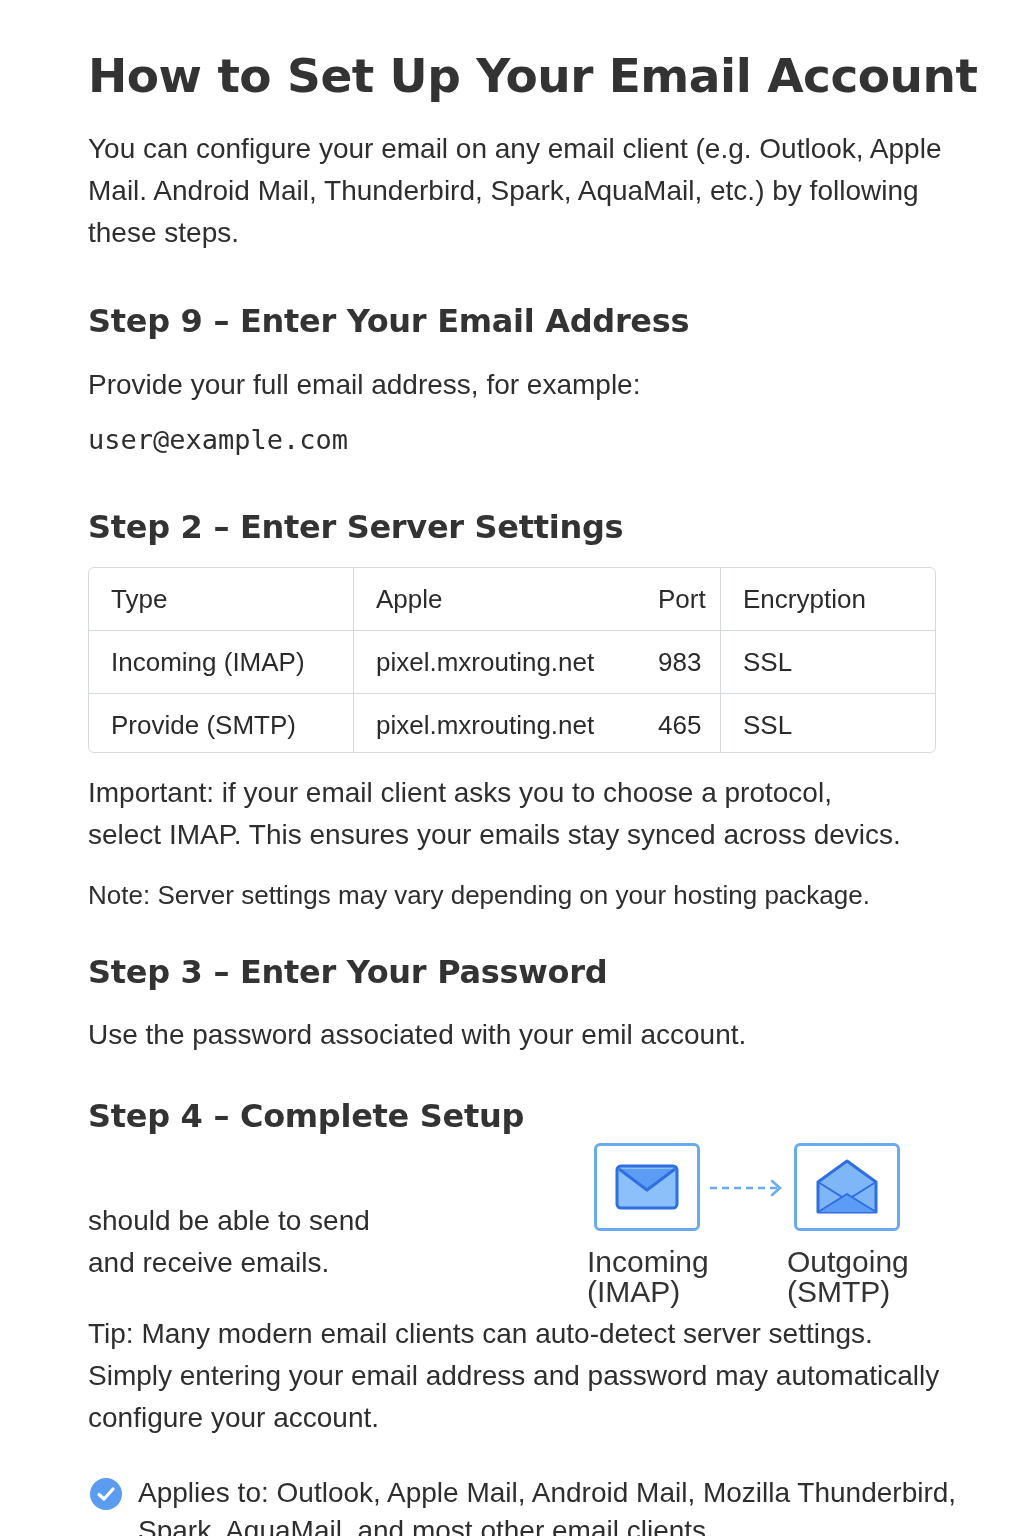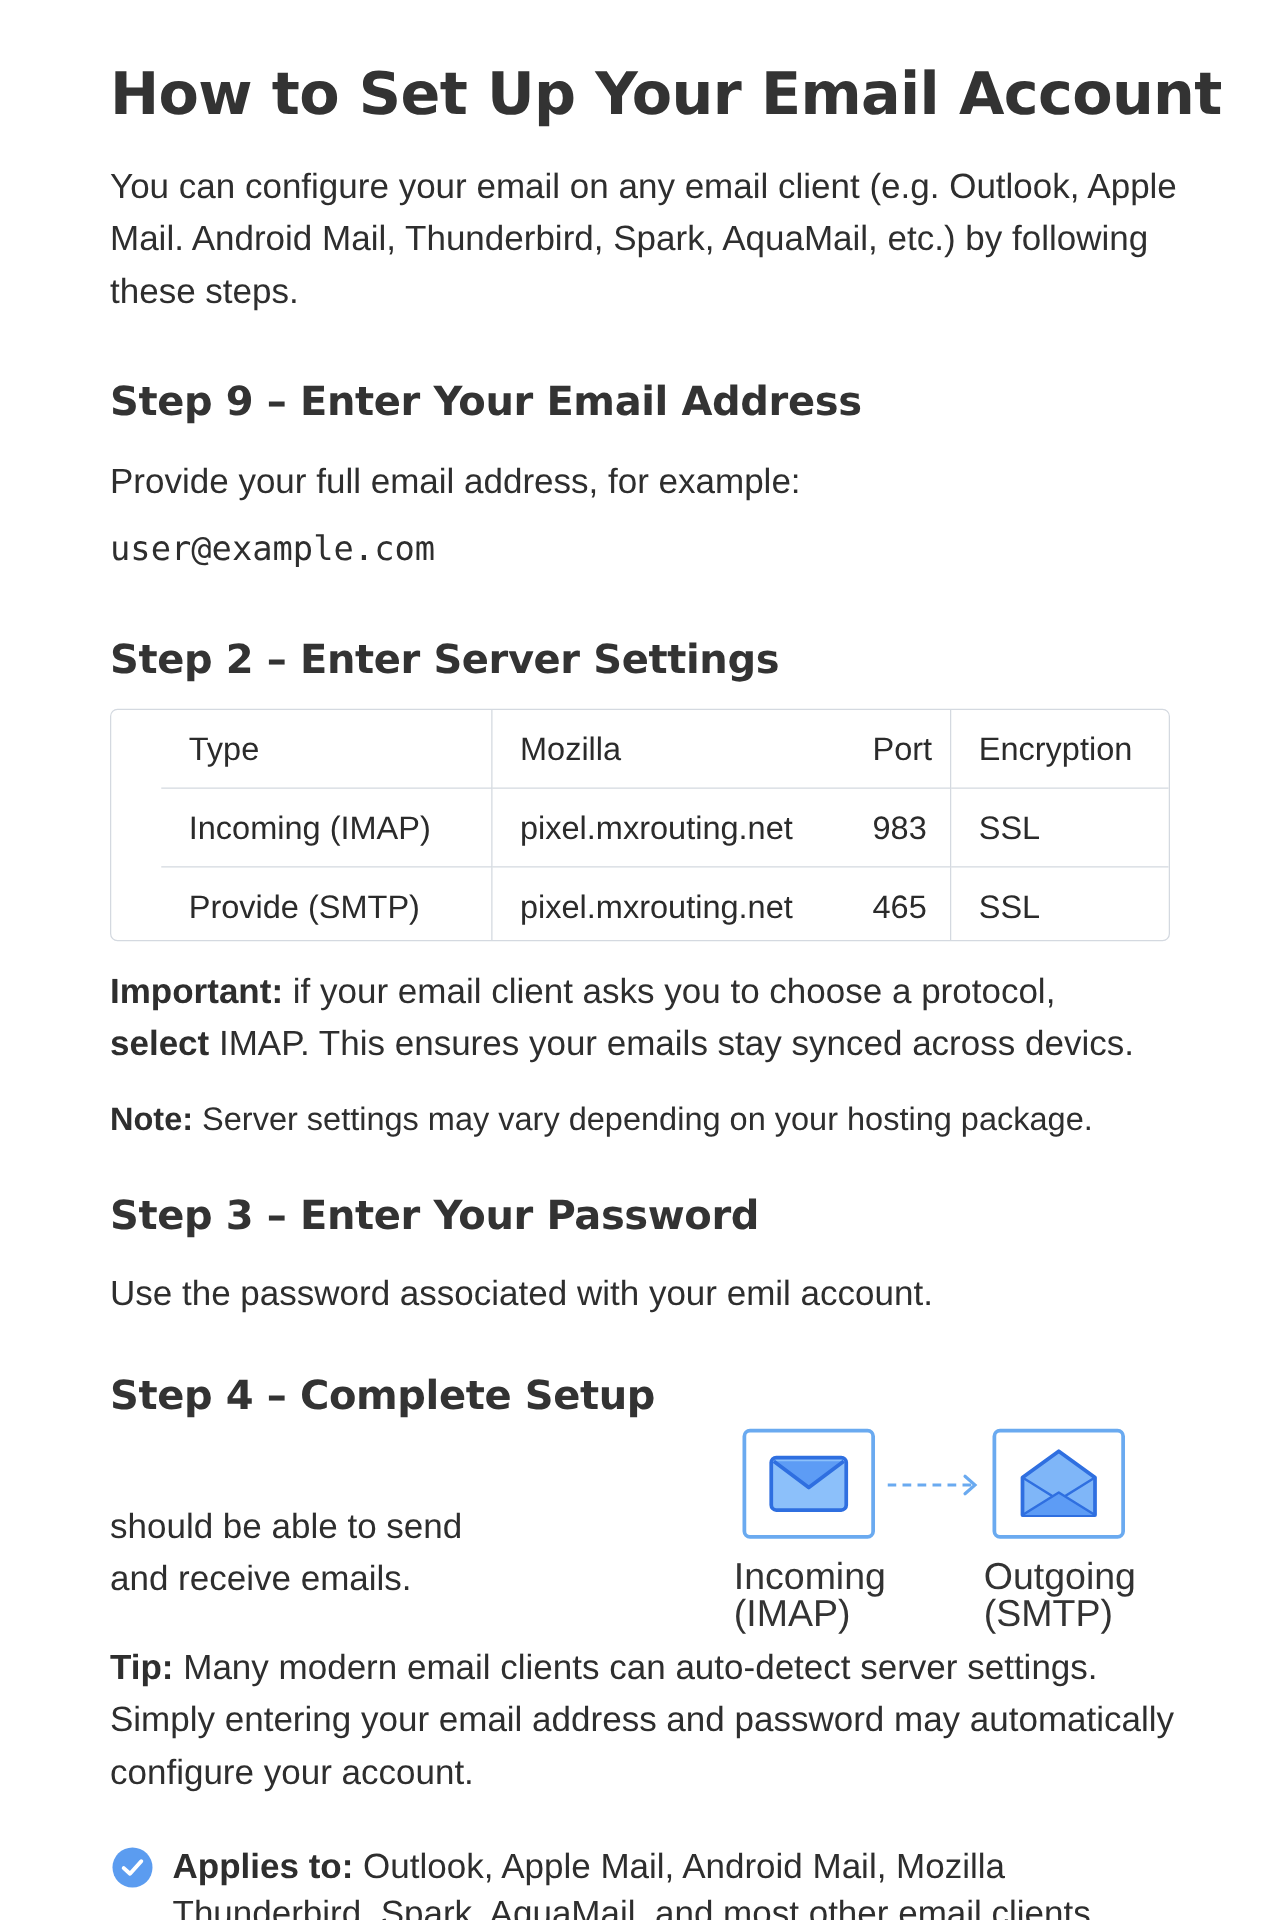--- a/index.html
+++ b/index.html
@@ -25,32 +25,32 @@
   }
   .p {
     position: absolute; left: 0; margin: 0; font-size: 28px; line-height: 42px; color: #2e2e2e;
   }
   .code {
     position: absolute; left: 0; top: 424px; margin: 0;
     font-family: "DejaVu Sans Mono", "Liberation Mono", monospace; font-size: 27px; color: #2e2e2e;
   }
   .table-wrap {
     position: absolute; left: 0; top: 567px; width: 848px; height: 186px;
-    border: 1.5px solid #d4d9e0; border-radius: 6px; overflow: hidden; box-sizing: border-box; padding-left: 40px;
+    border: 1.5px solid #d4d9e0; border-radius: 6px; overflow: hidden; box-sizing: border-box;
   }
   table { border-collapse: collapse; width: 100%; height: 100%; font-size: 26px; color: #2b2b2b; }
   td, th { font-weight: normal; text-align: left; padding: 0 0 0 22px; border-bottom: 1.5px solid #d4d9e0; height: 62px; }
   tr:last-child td { border-bottom: none; }
   .c-type { width: 242px; border-right: 1.5px solid #d4d9e0; }
   .c-server { width: 260px; }
   .c-port { width: 62px; padding-left: 22px; border-right: 1.5px solid #d4d9e0; }
   .c-enc { }
   .note-important { top: 772px; }
   .note-note { top: 874px; font-size: 26px; }
-  b { font-weight: 700; }
+  b { font-weight: 400; }
   .diagram { position: absolute; left: 506px; top: 1143px; width: 320px; height: 170px; }
   .icon-box {
     position: absolute; top: 0; width: 106px; height: 88px; border: 3px solid #6aaaf0;
     border-radius: 6px; box-sizing: border-box; background: #fff;
     display: flex; align-items: center; justify-content: center;
   }
   .icon-label {
     position: absolute; top: 104px; width: 120px; 
     font-size: 30px; line-height: 30px; color: #333;
   }
@@ -72,21 +72,21 @@
   <h2 style="top:302px">Step 9 – Enter Your Email Address</h2>
   <p class="p" style="top:364px">Provide your full email address, for example:</p>
   <p class="code">user@example.com</p>
 
   <h2 style="top:508px">Step 2 – Enter Server Settings</h2>
   <div class="table-wrap">
     <table>
       <tbody>
           <tr>
         <th class="c-type">Type</th>
-        <th class="c-server">Mozilla</th>
+        <th class="c-server">Apple</th>
         <th class="c-port">Port</th>
         <th class="c-enc">Encryption</th>
       </tr>
       <tr>
         <td class="c-type">Incoming (IMAP)</td>
         <td class="c-server">pixel.mxrouting.net</td>
         <td class="c-port">983</td>
         <td class="c-enc">SSL</td>
       </tr>
       <tr>

